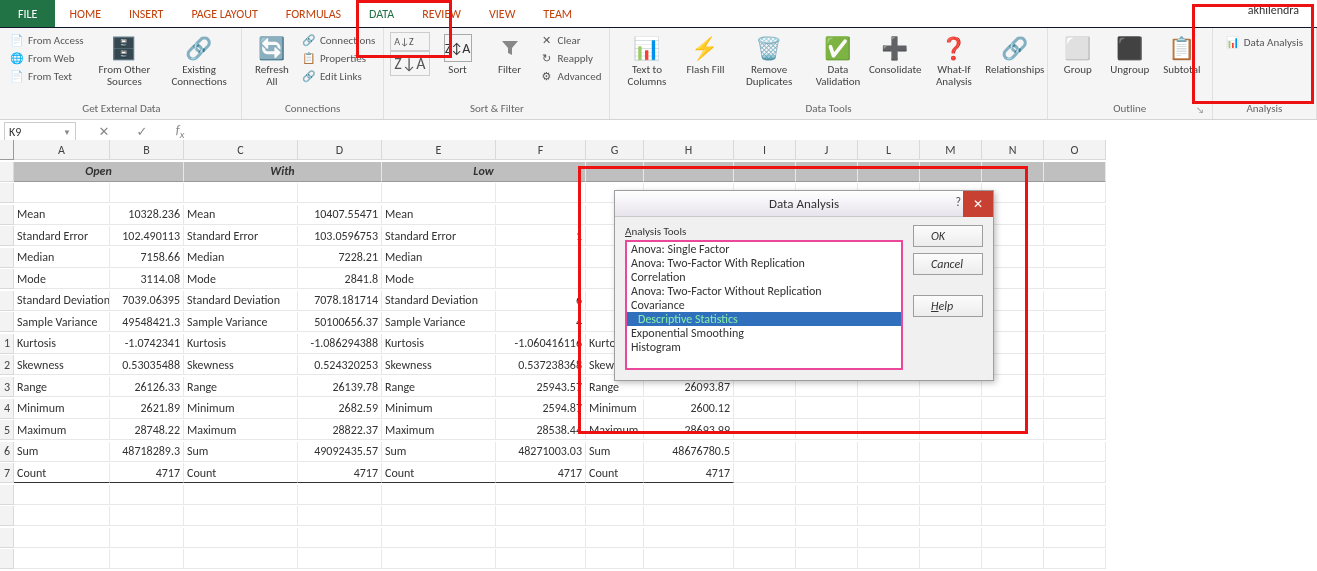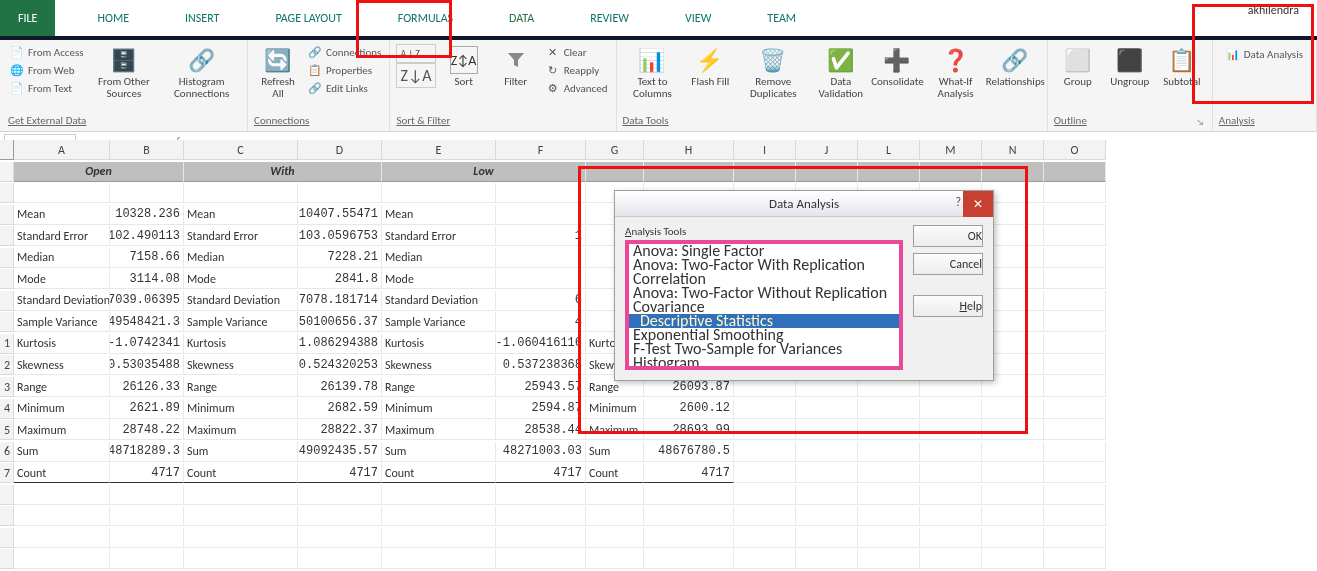--- a/index.html
+++ b/index.html
@@ -1,29 +1,29 @@
 <!DOCTYPE html>
 <html><head>
 <meta charset="utf-8">
 <style>
 * { box-sizing: border-box; margin: 0; padding: 0; font-family: "Segoe UI", Calibri, sans-serif; }
 body { width: 1317px; height: 571px; background: #fff; overflow: hidden; position: relative; font-size: 12px; color: #333; }
 
 
-.tabstrip { height: 40px; display: flex; align-items: stretch; background: #fff; border-bottom: 4px solid #0f172a; position: relative; gap: 28px; }
-.tab { padding: 0 14px; display: flex; align-items: center; font-size: 12px; color: #0f766e; cursor: pointer; }
+.tabstrip { height: 28px; display: flex; align-items: stretch; background: #fff; border-bottom: 1px solid #0f172a; position: relative; }
+.tab { padding: 0 14px; display: flex; align-items: center; font-size: 12px; color: #c2410c; cursor: pointer; }
 .tab.file { background: #217346; color: #fff; font-weight: 400; padding: 0 18px; }
 .tab.active { color: #217346; position: relative; }
 .user { position: absolute; right: 18px; top: 3px; font-size: 12px; color: #333; }
 
 
 .ribbon { height: 92px; background: #f5f5f5; border-bottom: 1px solid #d4d4d4; display: flex; padding-left: 2px; }
 .group { display: flex; flex-direction: column; border-right: 1px solid #e0e0e0; padding: 2px 6px; }
 .group-body { flex: 1; display: flex; align-items: flex-start; gap: 4px; padding-top: 2px; }
-.group-label { font-size: 11px; color: #666; padding: 2px 0; position: relative; text-decoration: underline; }
+.group-label { text-align: center; font-size: 11px; color: #666; padding: 2px 0; position: relative; }
 .group .dl { position: absolute; right: 2px; bottom: 2px; font-size: 9px; color: #888; }
 
 .vcol { display: flex; flex-direction: column; gap: 2px; }
 .smallbtn { display: flex; align-items: center; gap: 4px; font-size: 11px; color: #555; padding: 1px 2px; cursor: pointer; white-space: nowrap; }
 .smallbtn .ic { width: 14px; height: 14px; display: inline-flex; align-items: center; justify-content: center; font-size: 11px; }
 
 .bigv { display: flex; flex-direction: column; align-items: center; gap: 2px; padding: 2px 4px; cursor: pointer; min-width: 48px; }
 .bigv .bigic { width: 28px; height: 28px; display: flex; align-items: center; justify-content: center; font-size: 22px; }
 .bigv .lbl { font-size: 11px; text-align: center; line-height: 12px; color: #444; }
 
@@ -33,40 +33,40 @@
 .namebox .dd { margin-left: auto; font-size: 8px; color: #888; }
 .fbbtn { width: 20px; height: 20px; display: flex; align-items: center; justify-content: center; color: #888; font-size: 13px; }
 .fxarea { flex: 1; height: 20px; border: none; padding: 0 6px; font-size: 12px; }
 
 
 .sheet { position: absolute; top: 140px; left: 0; right: 0; bottom: 0; overflow: hidden; display: grid; grid-template-columns: 14px repeat(14, auto); background: #fff; }
 .colh, .rowh { background: #f3f3f3; border-right: 1px solid #d9d9d9; border-bottom: 1px solid #d9d9d9; font-size: 12px; color: #444; display: flex; align-items: center; justify-content: center; height: 20px; }
 .rowh { justify-content: flex-end; padding-right: 3px; }
 .corner { background: #f3f3f3; border-right: 1px solid #999; border-bottom: 1px solid #999; height: 20px; }
 .cell { border-right: 1px solid #e8e8e8; border-bottom: 1px solid #e8e8e8; font-size: 12px; padding: 1px 3px; height: 20px; display: flex; align-items: center; white-space: nowrap; overflow: hidden; }
-.cell.num { justify-content: flex-end; font-family: Liberation Mono, monospace; }
+.cell.num { justify-content: flex-end; }
 .cell.hdr { background: #bfbfbf; font-style: italic; font-weight: 700; justify-content: center; border-bottom: 1px solid #999; }
 
 
 .span2 { grid-column: span 2; }
 
 
 .dialog { position: absolute; left: 614px; top: 190px; width: 380px; border: 1px solid #9e9e9e; background: #f0f0f0; box-shadow: 2px 2px 6px rgba(0,0,0,0.25); }
 .titlebar { height: 26px; background: linear-gradient(#fff,#e7e3ec); display: flex; align-items: center; position: relative; border-bottom: 1px solid #c9c9c9; }
 .titlebar .t { flex: 1; text-align: center; font-size: 13px; color: #333; }
 .titlebar .help { position: absolute; right: 32px; top: 4px; font-size: 12px; color: #555; cursor: pointer; }
 .titlebar .close { position: absolute; right: 0; top: 0; width: 30px; height: 26px; background: #c84031; color: #fff; display: flex; align-items: center; justify-content: center; font-size: 12px; cursor: pointer; }
 .dlgbody { padding: 8px 10px 10px 10px; display: flex; gap: 10px; }
 .dlgleft { flex: 1; }
 .dlgleft .lbl { font-size: 11px; margin-bottom: 2px; }
-.listbox { border: 4px solid #ec4899; background: #fff; height: 130px; overflow-y: scroll; font-size: 16px; }
+.listbox { border: 2px solid #ec4899; background: #fff; height: 130px; overflow-y: scroll; font-size: 12px; }
 .opt { padding: 0 4px; line-height: 14px; cursor: pointer; }
-.opt.sel { background: #2f6fbb; color: #fef9c3; padding-left: 11px; }
+.opt.sel { background: #2f6fbb; color: #86efac; padding-left: 11px; }
 .dlgright { width: 70px; display: flex; flex-direction: column; gap: 6px; }
-.dlgbtn { border: 1px solid #9e9e9e; background: linear-gradient(#fcfcfc,#ececec); font-size: 12px; padding: 3px 0; text-align: right; cursor: pointer; }
+.dlgbtn { border: 1px solid #9e9e9e; background: linear-gradient(#fcfcfc,#ececec); font-size: 12px; padding: 3px 17px; text-align: left; cursor: pointer; font-style: italic; }
 
 
 .hl { position: absolute; border: 3px solid #e11; pointer-events: none; }
 
 
 svg { display: block; }
 </style>
 </head>
 <body>
 
@@ -101,21 +101,21 @@
             <span>From Text</span>
           </div>
       </div>
       <div class="bigv">
         <div class="bigic">🗄️</div>
         <div class="lbl">From Other
 Sources</div>
       </div>
       <div class="bigv">
         <div class="bigic">🔗</div>
-        <div class="lbl">Histogram
+        <div class="lbl">Existing
 Connections</div>
       </div>
     </div>
     <div class="group-label">Get External Data</div>
   </div>
 
   <div class="group">
     <div class="group-body">
       <div class="bigv">
         <div class="bigic">🔄</div>
@@ -568,21 +568,20 @@
     <div class="dlgleft">
       <div class="lbl"><u>A</u><span>nalysis Tools</span></div>
       <div class="listbox" id="listbox">
           <div class="opt">Anova: Single Factor</div>
           <div class="opt">Anova: Two-Factor With Replication</div>
           <div class="opt">Correlation</div>
           <div class="opt">Anova: Two-Factor Without Replication</div>
           <div class="opt">Covariance</div>
           <div class="opt sel">Descriptive Statistics</div>
           <div class="opt">Exponential Smoothing</div>
-          <div class="opt">F-Test Two-Sample for Variances</div>
           <div class="opt">Histogram</div>
         </div>
     </div>
     <div class="dlgright">
       <div class="dlgbtn">OK</div>
       <div class="dlgbtn">Cancel</div>
       <div style="height:8px"></div>
       <div class="dlgbtn"><u>H</u><span>elp</span></div>
     </div>
   </div>

